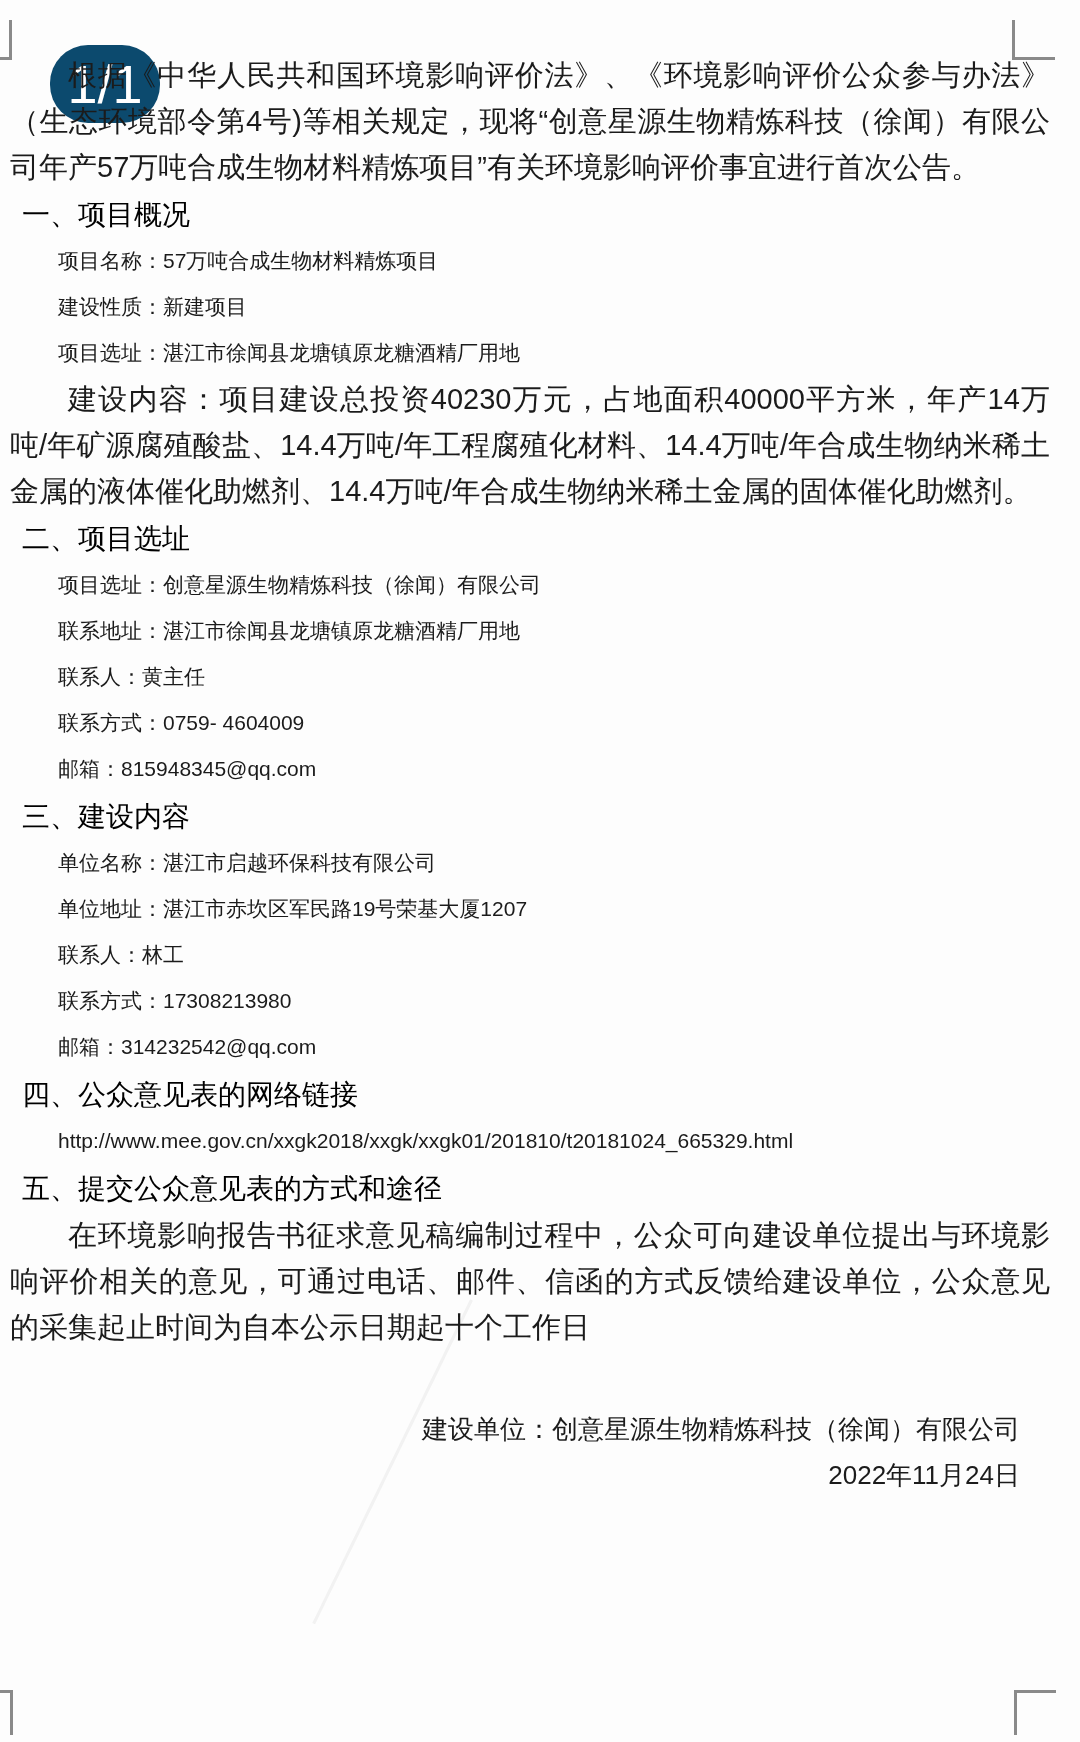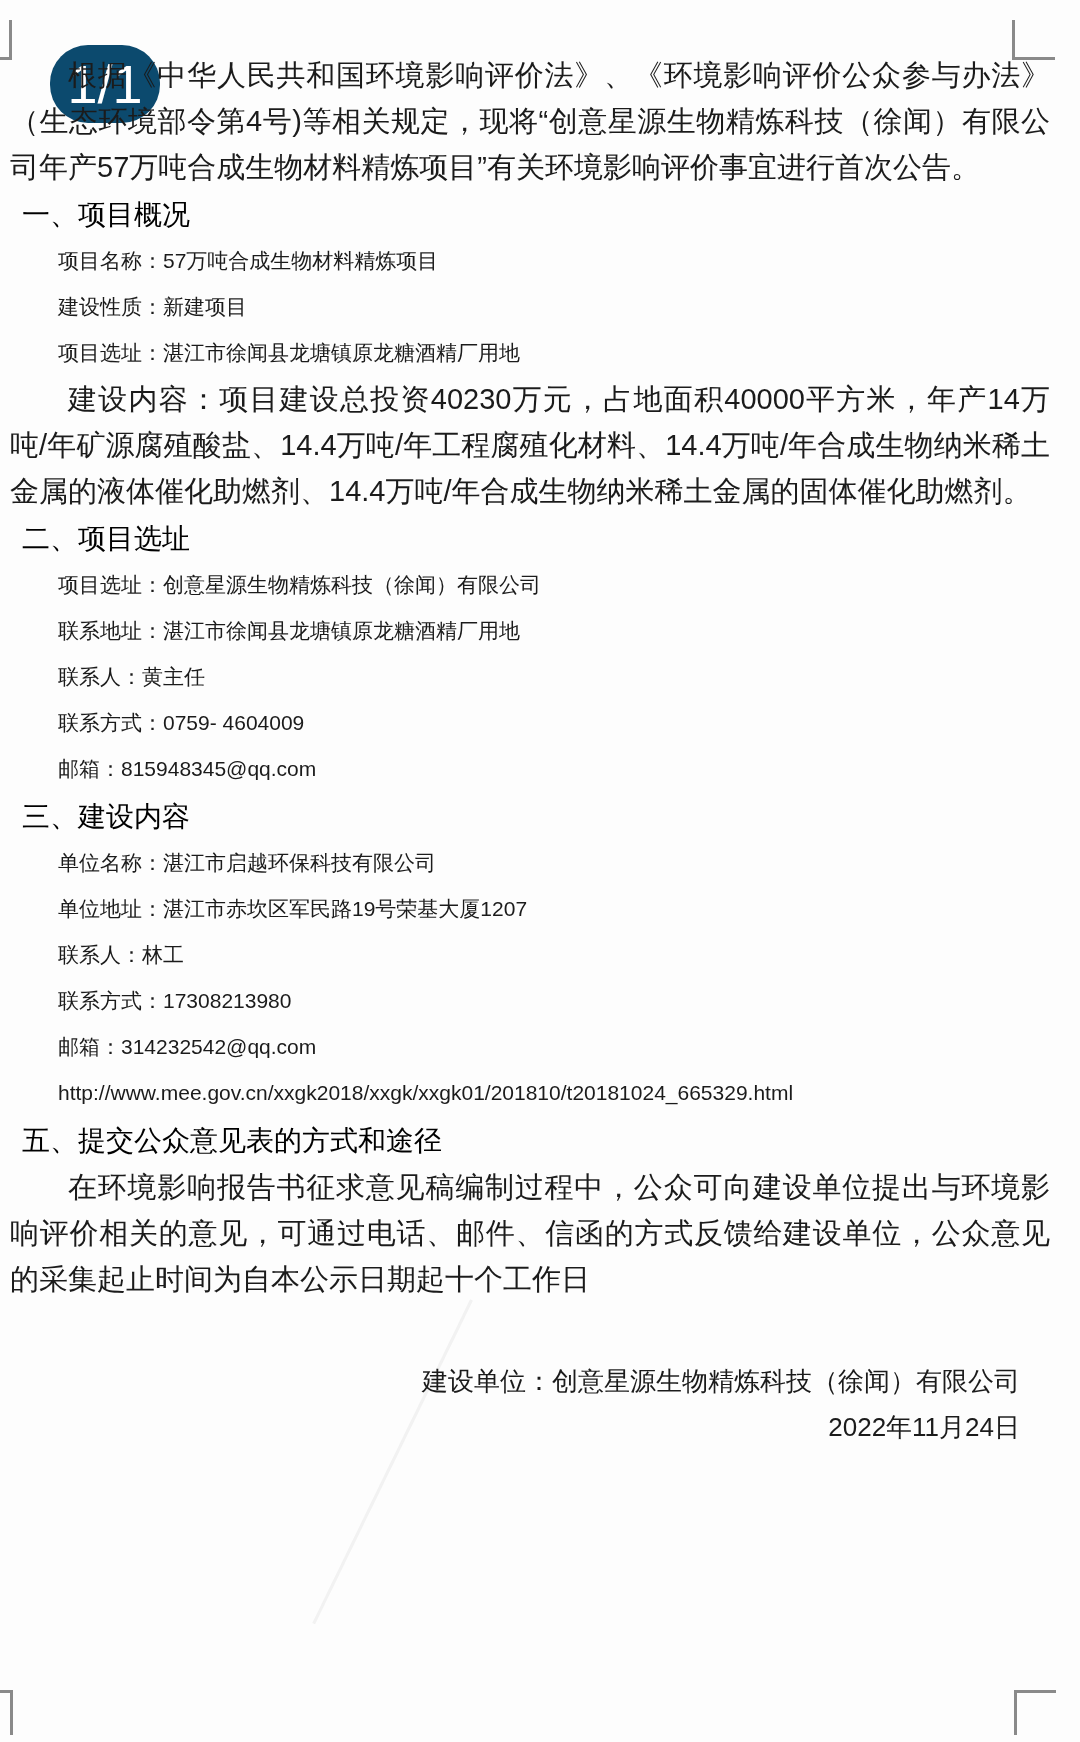--- a/index.html
+++ b/index.html
@@ -143,20 +143,21 @@
     <div class="item">联系方式：0759- 4604009</div>
     <div class="item">邮箱：815948345@qq.com</div>
 
     <h2 class="sec-heading">三、建设内容</h2>
     <div class="item">单位名称：湛江市启越环保科技有限公司</div>
     <div class="item">单位地址：湛江市赤坎区军民路19号荣基大厦1207</div>
     <div class="item">联系人：林工</div>
     <div class="item">联系方式：17308213980</div>
     <div class="item">邮箱：314232542@qq.com</div>
 
+    <h2 class="sec-heading">四、公众意见表的网络链接</h2>
     <div class="item">http://www.mee.gov.cn/xxgk2018/xxgk/xxgk01/201810/t20181024_665329.html</div>
 
     <h2 class="sec-heading">五、提交公众意见表的方式和途径</h2>
     <p class="para indent">在环境影响报告书征求意见稿编制过程中，公众可向建设单位提出与环境影响评价相关的意见，可通过电话、邮件、信函的方式反馈给建设单位，公众意见的采集起止时间为自本公示日期起十个工作日</p>
 
     <div class="signoff">
       <div>建设单位：创意星源生物精炼科技（徐闻）有限公司</div>
       <div>2022年11月24日</div>
     </div>
 

